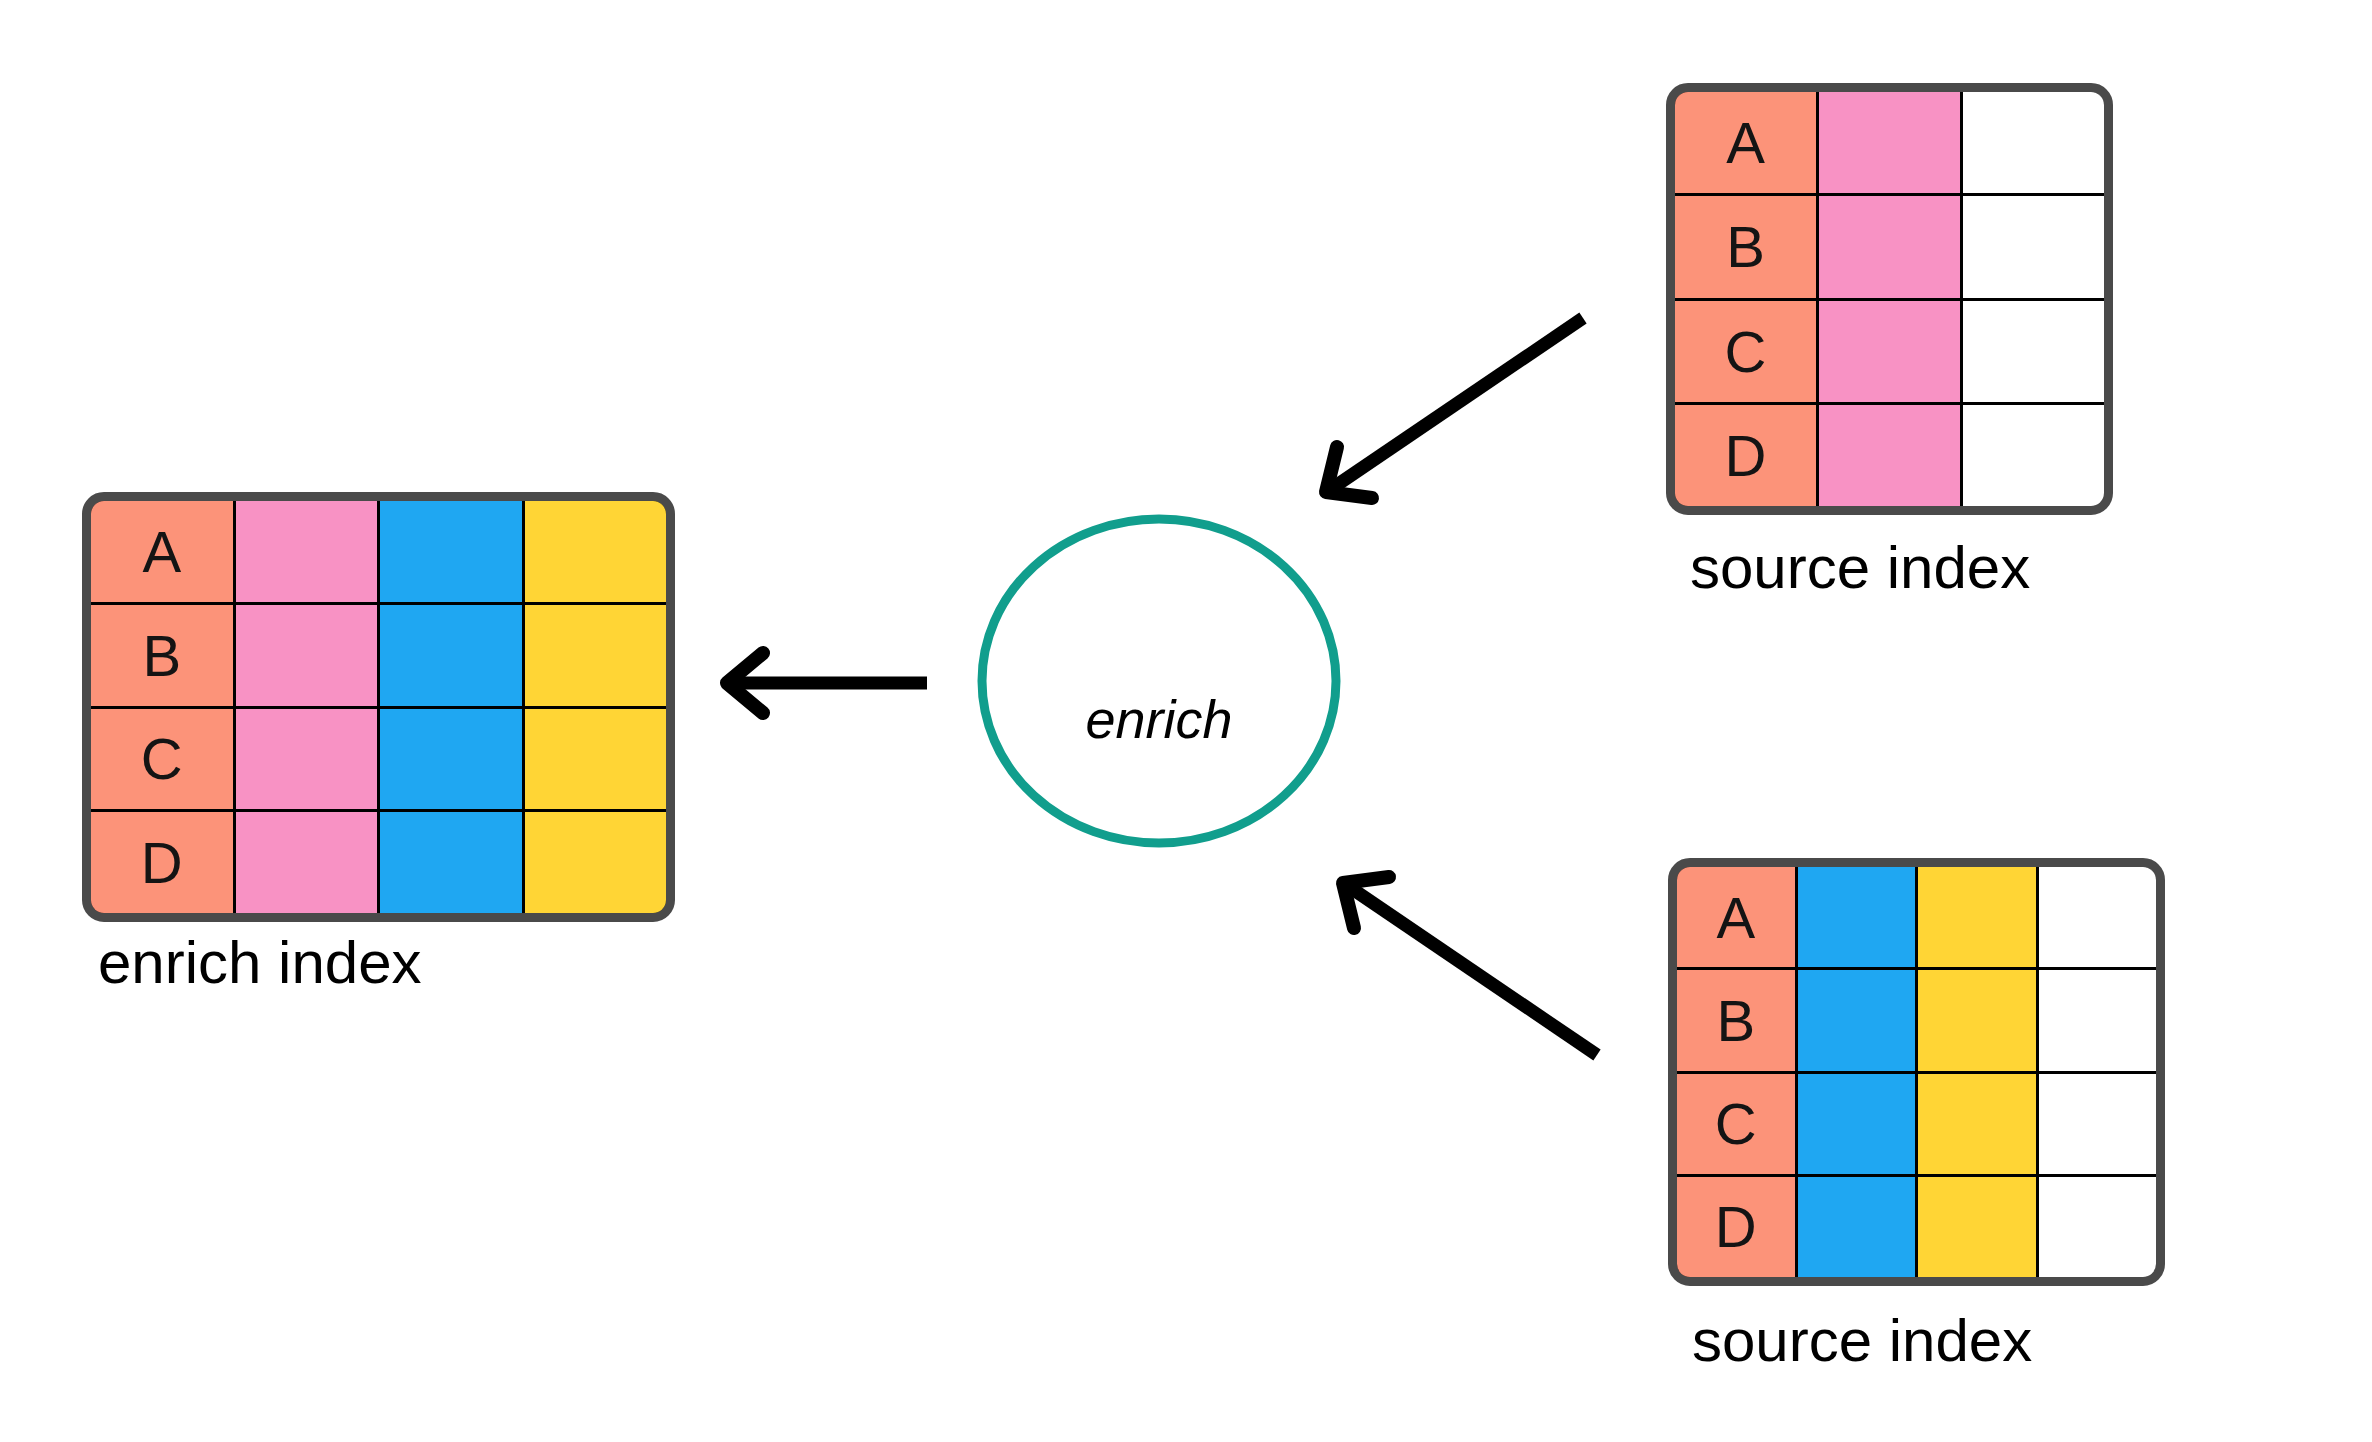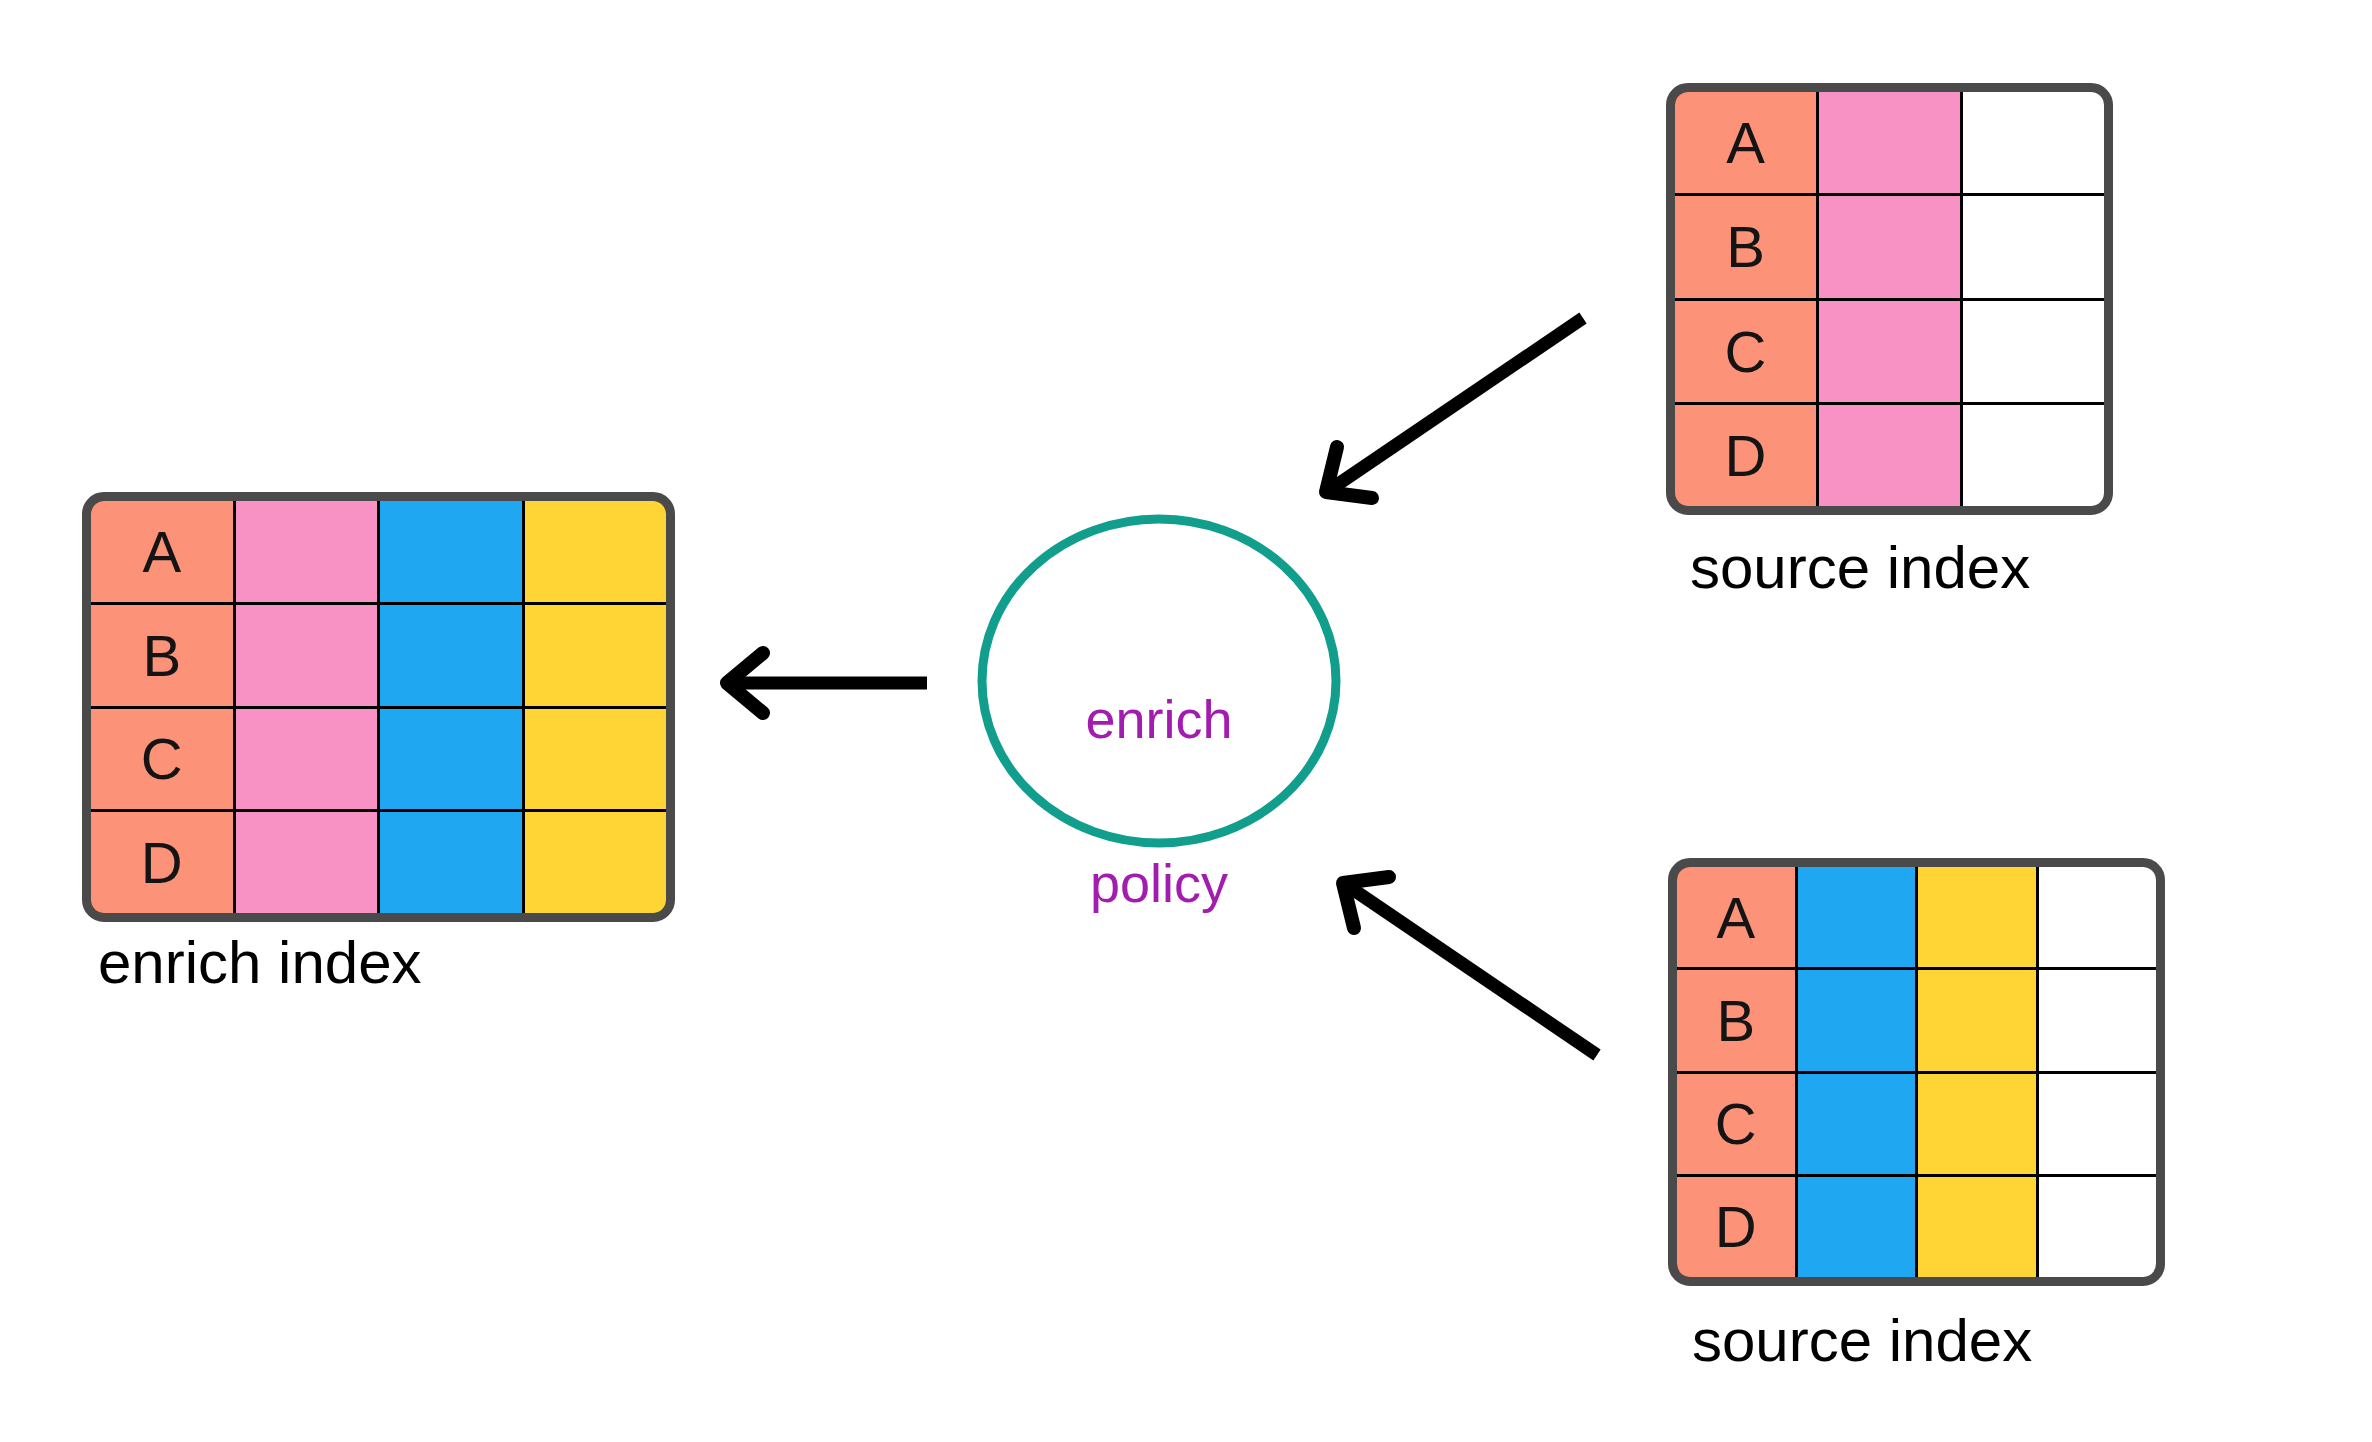--- a/index.html
+++ b/index.html
@@ -73,23 +73,22 @@
       <path class="ln" d="M 1597 1055 L 1348 886" style="stroke: rgb(0, 0, 0);"></path>
       <path class="hd" d="M 1389 877 L 1343 883 L 1354 928" style="stroke: rgb(0, 0, 0);"></path>
     </g>
     <g>
       <path class="ln" d="M 927 683 L 736 683" style="stroke: rgb(0, 0, 0);"></path>
       <path class="hd" d="M 763 653 L 727 683 L 763 713" style="stroke: rgb(0, 0, 0);"></path>
     </g>
     <ellipse class="policy-ellipse" cx="1159" cy="681" rx="177" ry="162" style="stroke: rgb(17, 158, 141);"></ellipse>
   </svg>
 
-  <div class="policy-label" style="color: #a21caf;">
+  <div class="policy-label" style="color: #000000; font-style: italic;">
     <div>enrich</div>
-    <div>policy</div>
   </div>
 
   <div class="tbl" style="left:82px; top:492px; width:593px; height:430px; grid-template-columns:repeat(4,1fr);">
     <div class="cell" style="background-color: rgb(252, 147, 121);">A</div>
     <div class="cell" style="background-color: rgb(248, 146, 196);"></div>
     <div class="cell" style="background-color: rgb(31, 167, 242);"></div>
     <div class="cell" style="background-color: rgb(255, 213, 53);"></div>
 
     <div class="cell" style="background-color: rgb(252, 147, 121);">B</div>
     <div class="cell" style="background-color: rgb(248, 146, 196);"></div>

